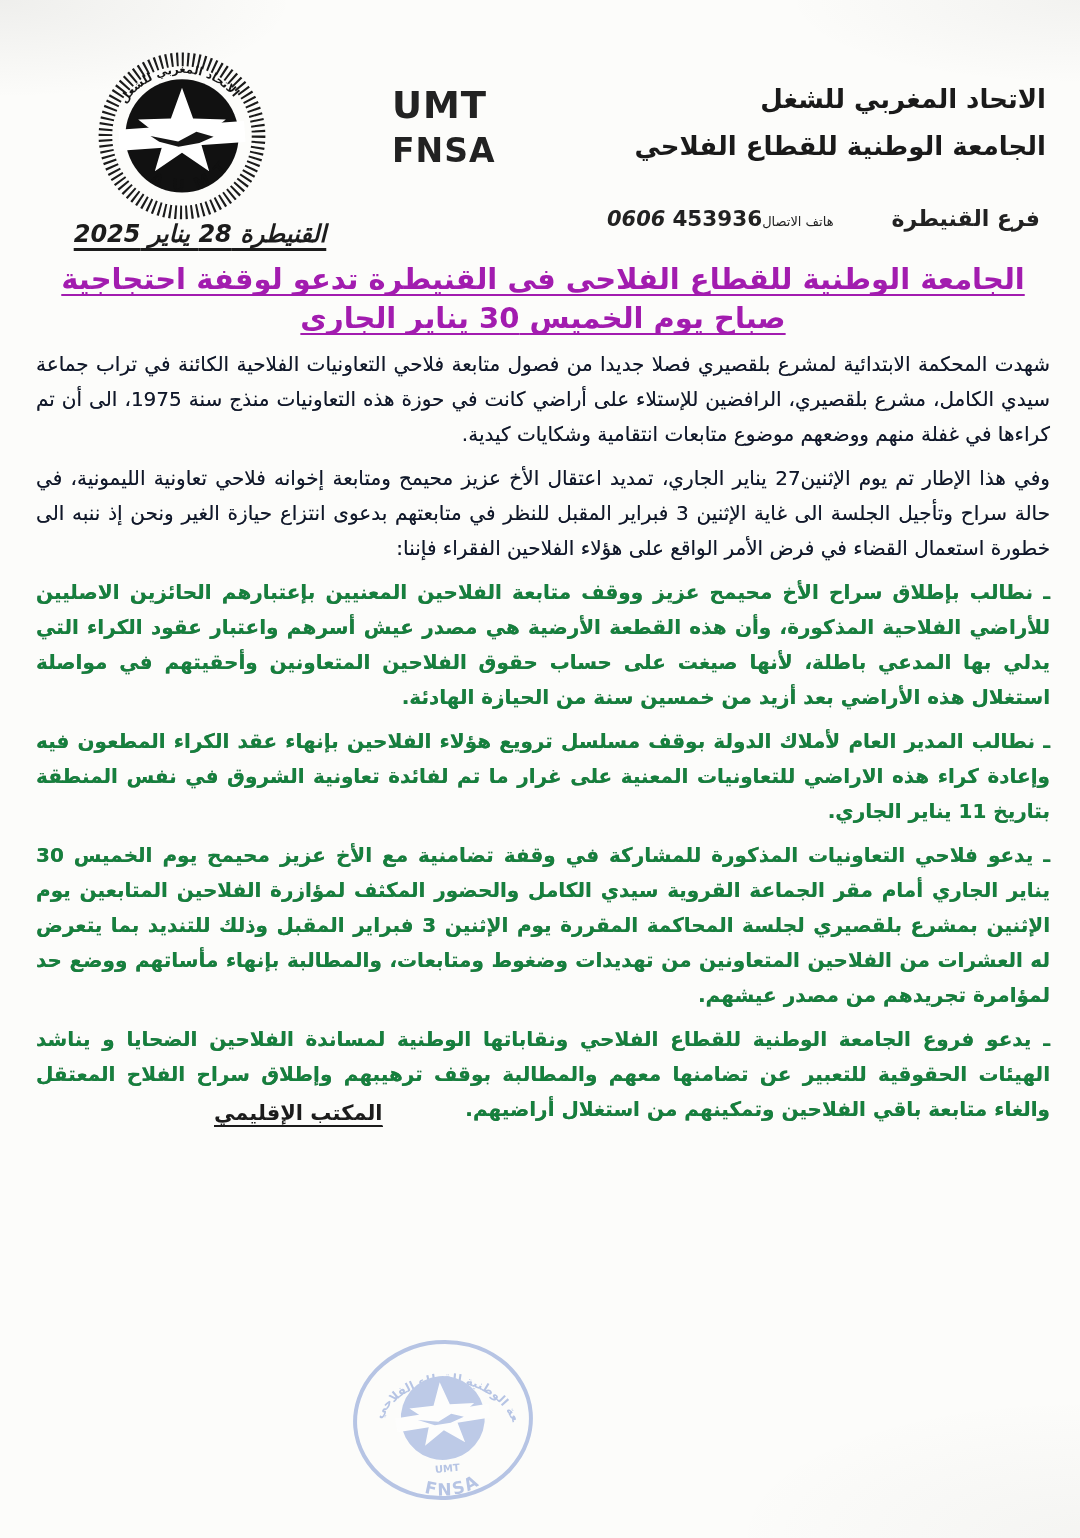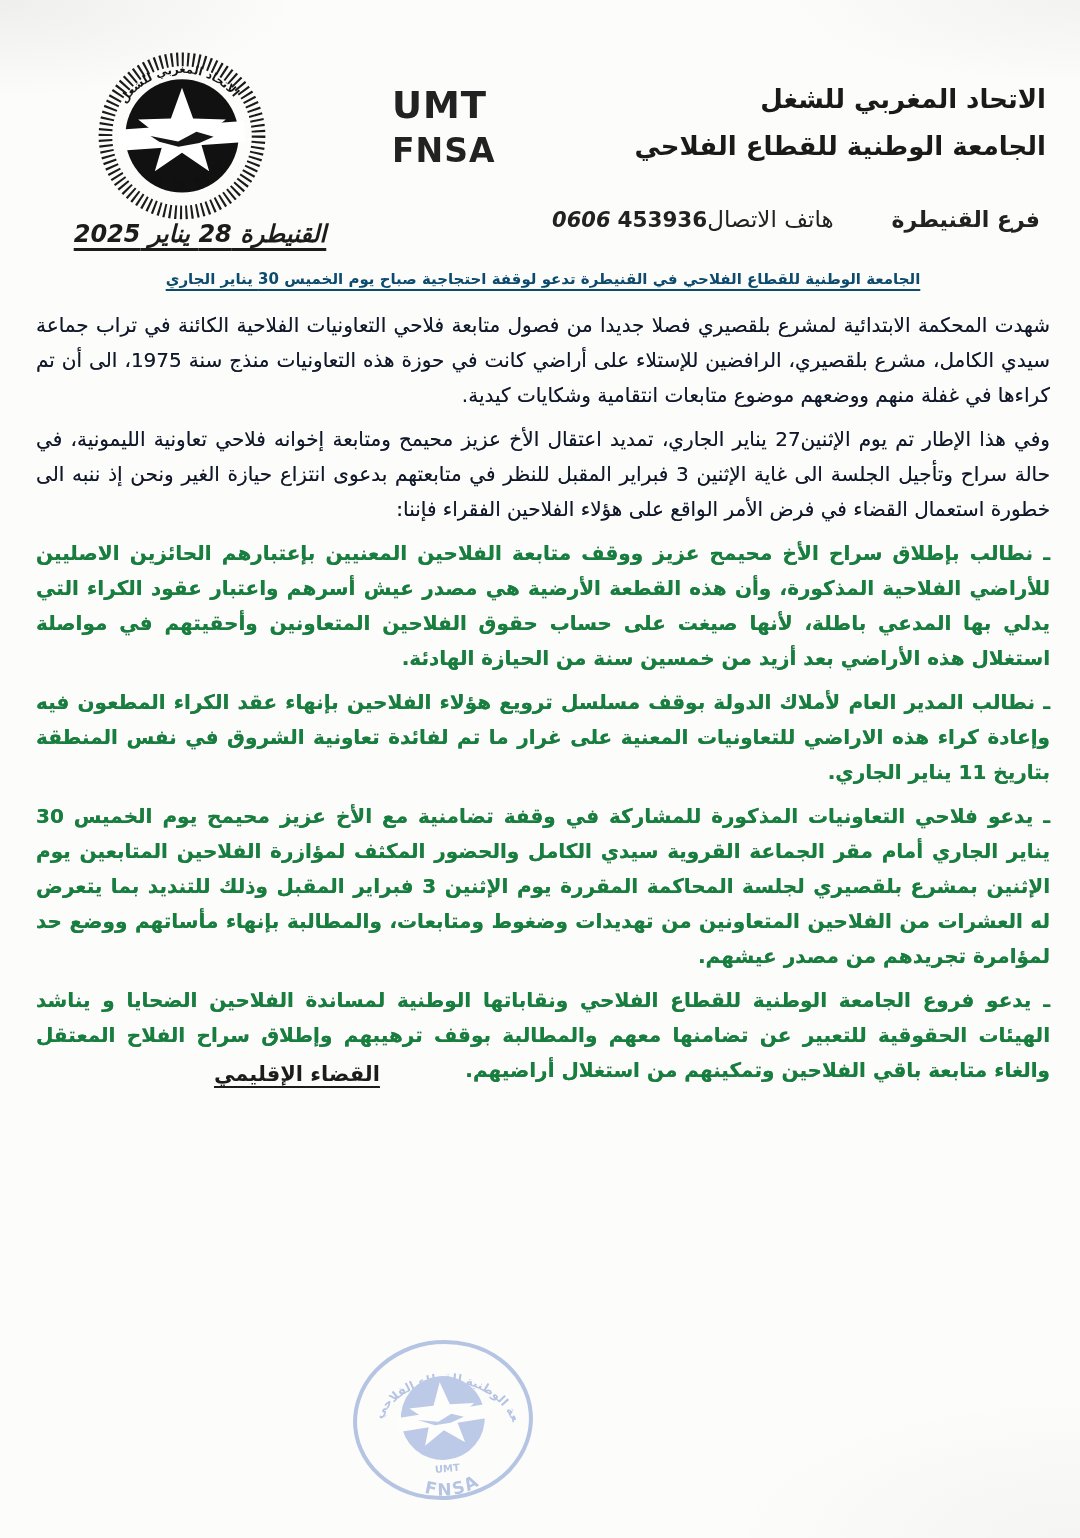--- a/index.html
+++ b/index.html
@@ -35,35 +35,35 @@
     direction:rtl;text-align:right;
     font-weight:bold;font-size:26px;line-height:47px;color:#1a1a1a;
   }
   .branch-row{
     position:absolute;right:40px;top:206px;width:520px;
     direction:rtl;display:flex;align-items:baseline;
     font-size:21px;color:#222;
   }
   .branch-row .branch{font-weight:bold;font-size:22px;}
   .branch-row .spacer{width:58px;}
-  .branch-row .phone-label{font-size:23px;}
+  .branch-row .phone-label{font-size:13px;}
   .branch-row .phone-number{font-weight:bold;font-size:21.5px;}
   .branch-row .phone-prefix{font-style:italic;font-weight:bold;font-size:21px;margin-right:7px;}
   
   .content{
     position:absolute;left:36px;right:30px;top:260px;
     direction:rtl;
   }
   .kicker{
     text-align:center;font-weight:bold;font-style:italic;font-size:18px;
     margin:0 30px 12px 0;
   }
   .headline{
-    font-weight:bold;font-size:15px;line-height:39px;text-align:center;
-    color:#0c4a6e;
+    font-weight:bold;font-size:29px;line-height:39px;text-align:center;
+    color:#a21caf;
   }
   .headline .hl{
     text-decoration:underline;text-decoration-thickness:2px;text-underline-offset:5px;
     text-decoration-skip-ink:none;
   }
   .para{
     font-size:20px;line-height:35px;text-align:justify;
     margin:9px 0 0 0;color:#0f172a;
     text-shadow:0 0 .4px rgba(20,20,20,.55);
   }
@@ -133,21 +133,21 @@
     </div>
 
     <div class="para">شهدت المحكمة الابتدائية لمشرع بلقصيري فصلا جديدا من فصول متابعة فلاحي التعاونيات الفلاحية الكائنة في تراب جماعة سيدي الكامل، مشرع بلقصيري، الرافضين للإستلاء على أراضي كانت في حوزة هذه التعاونيات منذج سنة 1975، الى أن تم كراءها في غفلة منهم ووضعهم موضوع متابعات انتقامية وشكايات كيدية.</div>
     <div class="para">وفي هذا الإطار تم يوم الإثنين27 يناير الجاري، تمديد اعتقال الأخ عزيز محيمح ومتابعة إخوانه فلاحي تعاونية الليمونية، في حالة سراح وتأجيل الجلسة الى غاية الإثنين 3 فبراير المقبل للنظر في متابعتهم بدعوى انتزاع حيازة الغير ونحن إذ ننبه الى خطورة استعمال القضاء في فرض الأمر الواقع على هؤلاء الفلاحين الفقراء فإننا:</div>
     <div class="para bold">ـ نطالب بإطلاق سراح الأخ محيمح عزيز ووقف متابعة الفلاحين المعنيين بإعتبارهم الحائزين الاصليين للأراضي الفلاحية المذكورة، وأن هذه القطعة الأرضية هي مصدر عيش أسرهم واعتبار عقود الكراء التي يدلي بها المدعي باطلة، لأنها صيغت على حساب حقوق الفلاحين المتعاونين وأحقيتهم في مواصلة استغلال هذه الأراضي بعد أزيد من خمسين سنة من الحيازة الهادئة.</div>
     <div class="para bold">ـ نطالب المدير العام لأملاك الدولة بوقف مسلسل ترويع هؤلاء الفلاحين بإنهاء عقد الكراء المطعون فيه وإعادة كراء هذه الاراضي للتعاونيات المعنية على غرار ما تم لفائدة تعاونية الشروق في نفس المنطقة بتاريخ 11 يناير الجاري.</div>
     <div class="para bold">ـ يدعو فلاحي التعاونيات المذكورة للمشاركة في وقفة تضامنية مع الأخ عزيز محيمح يوم الخميس 30 يناير الجاري أمام مقر الجماعة القروية سيدي الكامل والحضور المكثف لمؤازرة الفلاحين المتابعين يوم الإثنين بمشرع بلقصيري لجلسة المحاكمة المقررة يوم الإثنين 3 فبراير المقبل وذلك للتنديد بما يتعرض له العشرات من الفلاحين المتعاونين من تهديدات وضغوط ومتابعات، والمطالبة بإنهاء مأساتهم ووضع حد لمؤامرة تجريدهم من مصدر عيشهم.</div>
 
     <div class="last-wrap">
       <div class="para bold">ـ يدعو فروع الجامعة الوطنية للقطاع الفلاحي ونقاباتها الوطنية لمساندة الفلاحين الضحايا و يناشد الهيئات الحقوقية للتعبير عن تضامنها معهم والمطالبة بوقف ترهيبهم وإطلاق سراح الفلاح المعتقل والغاء متابعة باقي الفلاحين وتمكينهم من استغلال أراضيهم.</div>
-      <span class="signature">القضاء الإقليمي</span>
+      <span class="signature">المكتب الإقليمي</span>
     </div>
   </div>
 
   <div class="stamp">
     <svg viewBox="0 0 190 168" width="190" height="168">
       <ellipse cx="95" cy="84" rx="88" ry="78" fill="none" stroke="#7d97d3" stroke-width="4"></ellipse>
       <path id="stampTopArc" d="M 26,92 A 72,64 0 0 1 164,92" fill="none"></path>
       <text font-size="12" font-weight="bold" fill="#7d97d3">
         <textPath href="#stampTopArc" startOffset="9%">الجامعة الوطنية للقطاع الفلاحي</textPath>
       </text>

